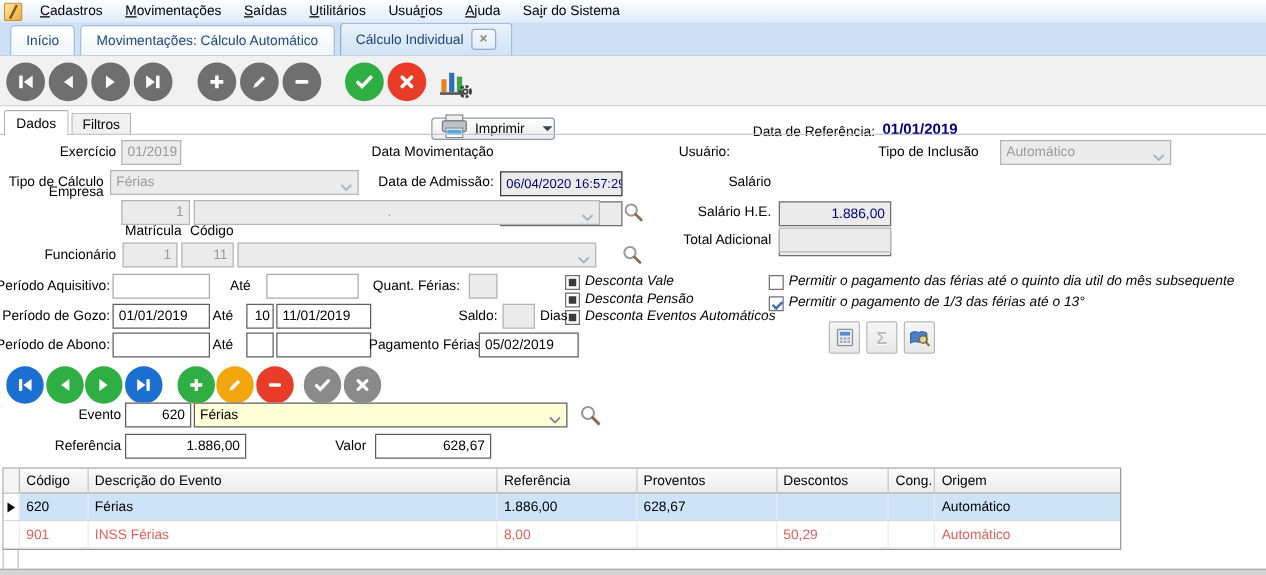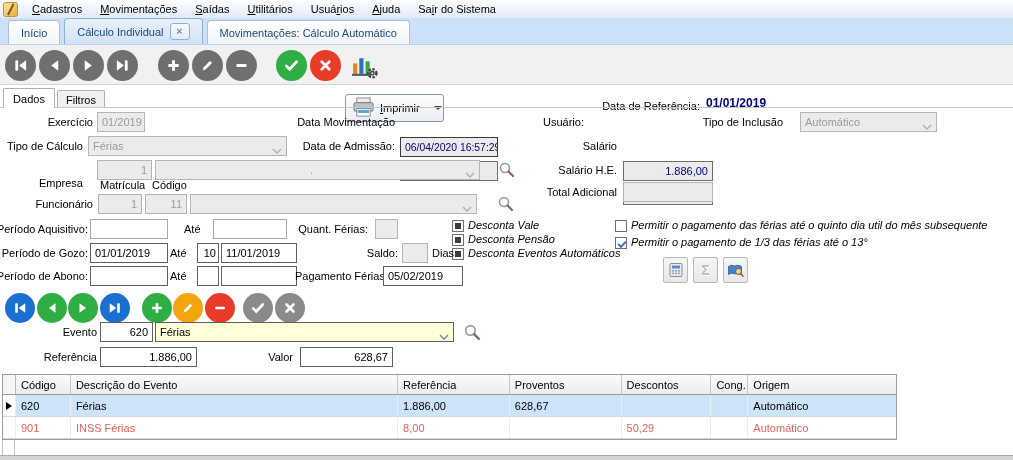--- a/index.html
+++ b/index.html
@@ -23,21 +23,21 @@
     background:linear-gradient(#f6f9fc,#e3ecf6);display:flex;align-items:center;justify-content:center;
     color:#8f8f74;font-weight:bold;font-size:11px;line-height:1;}
   
   .toolbar{position:absolute;left:0;top:45px;width:1013px;height:40px;background:#f1f1f1;
     border-bottom:1px solid #d5d5d5;box-sizing:border-box;}
   .circ{position:absolute;width:31px;height:31px;border-radius:50%;display:flex;
     align-items:center;justify-content:center;}
   .circ svg{display:block;}
   .ref-label{position:absolute;left:560px;top:51px;width:140px;text-align:right;line-height:15px;}
   .ref-value{position:absolute;left:706px;top:49px;font-size:12px;font-weight:bold;color:#00007f;line-height:18px;}
-  .printbtn{position:absolute;left:345px;top:49px;width:99px;height:28px;box-sizing:border-box;
+  .printbtn{position:absolute;left:345px;top:49px;width:99px;height:18px;box-sizing:border-box;
     border:1px solid #8898a8;border-radius:3px;background:linear-gradient(#fefefe,#e9edf3);
     display:flex;align-items:center;padding:0 6px;gap:5px;}
   .printbtn .u{text-decoration:underline;}
   .caret{width:0;height:0;border-left:4px solid transparent;border-right:4px solid transparent;border-top:4px solid #444;}
   .vsep{width:1px;height:20px;background:#c3ccd6;margin-left:4px;}
   
   .ftab{position:absolute;height:20px;box-sizing:border-box;display:flex;align-items:center;
     justify-content:center;border:1px solid #b0b0b0;border-bottom:none;border-radius:2px 2px 0 0;}
   .ftab.active{background:#fff;z-index:2;}
   .ftab.idle{background:#f0f0f0;height:18px;}
@@ -133,27 +133,27 @@
         <span>Sa</span>
         <span class="u">i</span>
         <span>r do Sistema</span>
       </span>
   </div>
 
   <div class="tabstrip">
     <div class="dtab">
         <span>Início</span>
       </div>
+    <div class="dtab">
+        <span>Movimentações: Cálculo Automático</span>
+      </div>
     <div class="dtab active">
       <span>Cálculo Individual</span>
       <span class="tab-close">×</span>
     </div>
-    <div class="dtab">
-        <span>Movimentações: Cálculo Automático</span>
-      </div>
   </div>
 
   <div class="toolbar">
     <div class="circ" style="left:5px;top:5px;background:#6f6f6f">
       <svg width="15" height="15" viewBox="0 0 16 16" fill="#fff">
           <rect x="2.5" y="2.5" width="3" height="11" rx="1"></rect>
           <path d="M14 2.5 L6.5 8 L14 13.5 Z"></path>
         </svg>
       </div>
     <div class="circ" style="left:39px;top:5px;background:#6f6f6f">
@@ -250,21 +250,21 @@
     <span>Férias</span>
     <span class="chev"><svg width="10" height="6">
           <path d="M1 1 L5 5 L9 1" stroke="#a8b4c0" stroke-width="1.5" fill="none"></path>
         </svg></span>
   </div>
   <div class="lbl" style="left:290px;top:136px;width:105px">Data de Admissão:</div>
   <div class="fld navy" style="left:400px;top:136px;width:98px">01/07/2002</div>
   <div class="lbl" style="left:537px;top:136px;width:80px">Salário</div>
   <div class="fld navy right" style="left:623px;top:136px;width:90px">1.886,00</div>
 
-  <div class="lbl" style="left:13px;top:173px;width:70px">Empresa</div>
+  <div class="lbl" style="left:13px;top:144px;width:70px">Empresa</div>
   <div class="fld dis right" style="left:97px;top:160px;width:55px">1</div>
   <div class="fld dis combo" style="left:155px;top:160px;width:325px;justify-content:center">
     <span>.</span>
     <span class="chev"><svg width="10" height="6">
           <path d="M1 1 L5 5 L9 1" stroke="#a8b4c0" stroke-width="1.5" fill="none"></path>
         </svg></span>
   </div>
   <span class="mag" style="left:498px;top:161px">
     <svg width="17" height="17" viewBox="0 0 17 17">
         <circle cx="7" cy="7" r="4.5" fill="none" stroke="#9a9a9a" stroke-width="1.6"></circle>

